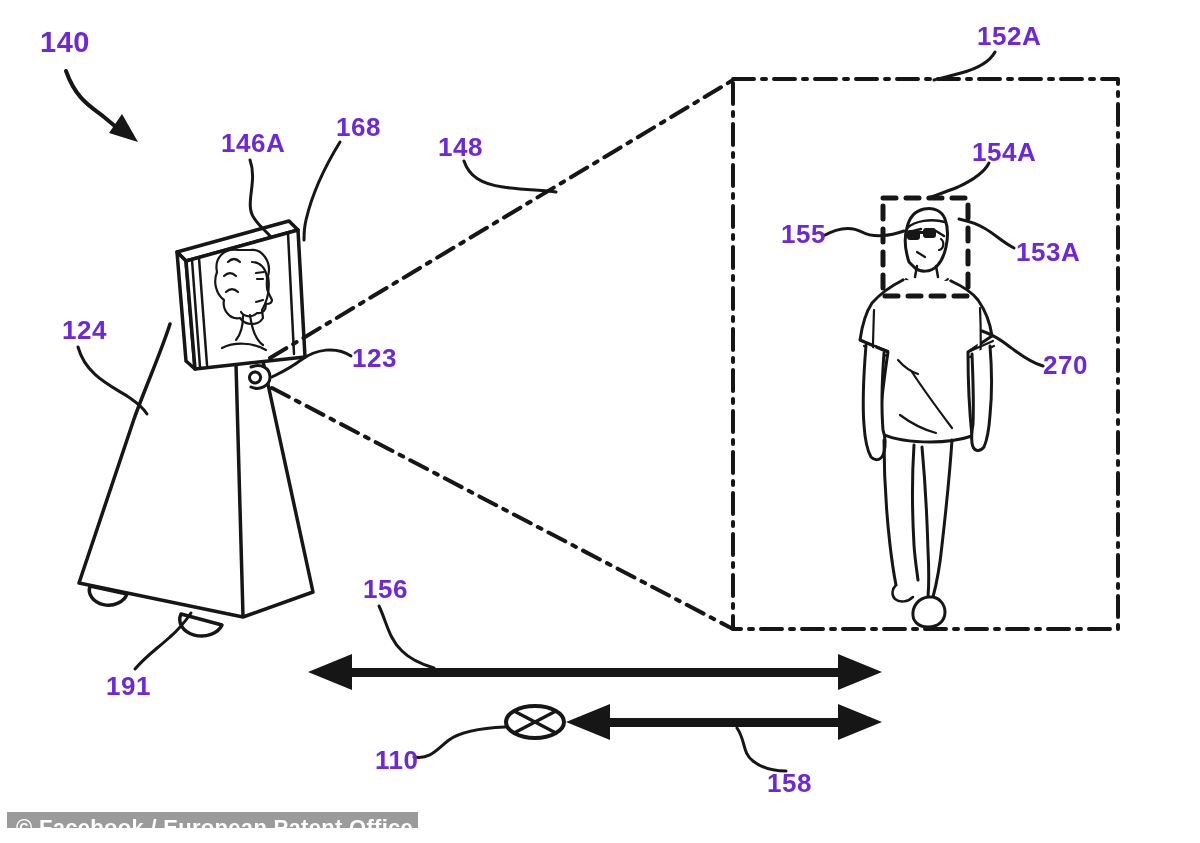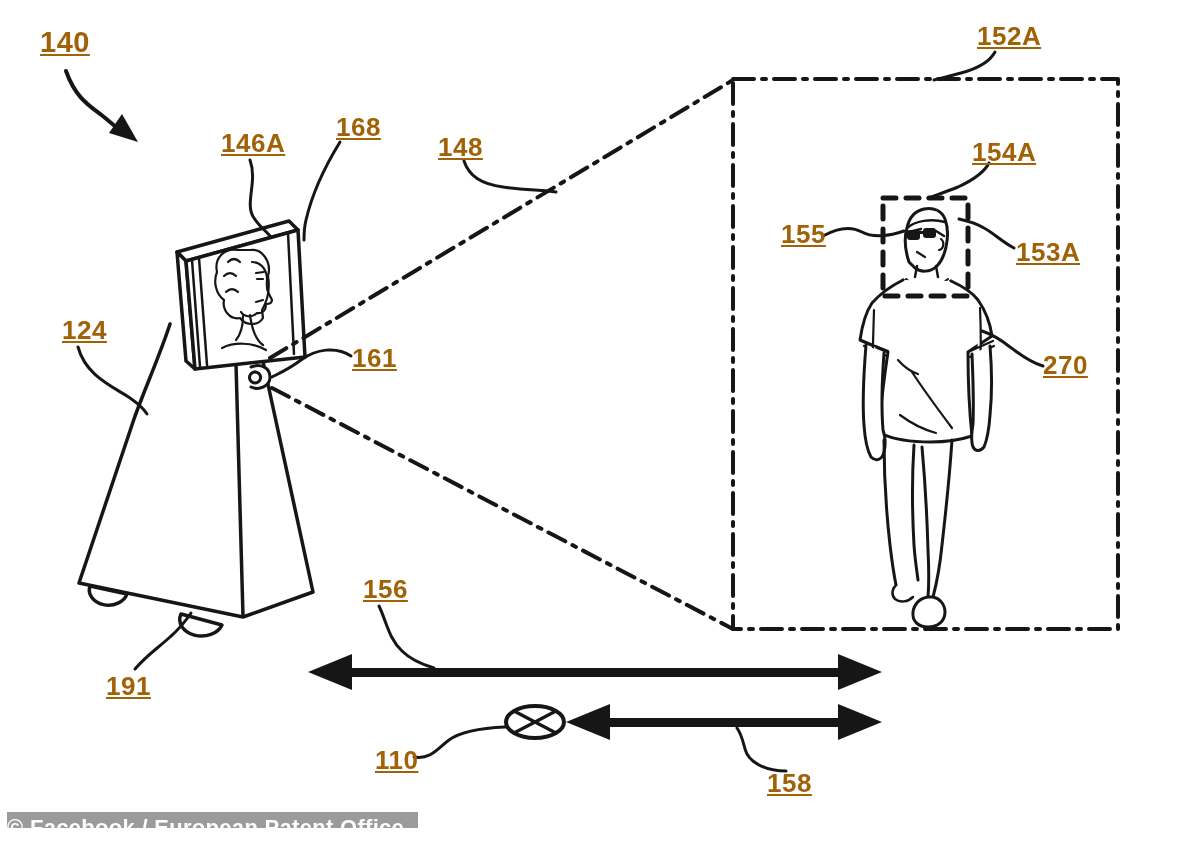--- a/index.html
+++ b/index.html
@@ -1,23 +1,23 @@
 <!DOCTYPE html>
 <html><head>
 <meta charset="utf-8">
 <style>
   html,body{margin:0;padding:0;background:#fff;}
   .canvas{position:relative;width:1200px;height:843px;background:#ffffff;overflow:hidden;
           font-family:"Liberation Sans",sans-serif;}
   .art{position:absolute;left:0;top:0;}
-  .ref{position:absolute;color:#a16207;font-weight:bold;font-size:26px;line-height:1;
-       letter-spacing:0.5px;white-space:nowrap;font-family:"Liberation Sans",sans-serif;text-decoration:underline;}
+  .ref{position:absolute;color:#6d28d9;font-weight:bold;font-size:26px;line-height:1;
+       letter-spacing:0.5px;white-space:nowrap;font-family:"Liberation Sans",sans-serif;}
   .watermark{position:absolute;left:7px;top:812px;width:411px;height:16px;
              background:#9b9b9b;color:#ffffff;font-weight:bold;font-size:22px;
-             line-height:31px;box-sizing:border-box;
+             line-height:31px;padding-left:9px;box-sizing:border-box;
              letter-spacing:0.3px;white-space:nowrap;}
 </style>
 </head>
 <body>
 
 <div class="canvas">
 
 <svg class="art" width="1200" height="843" viewBox="0 0 1200 843" stroke="#161616" fill="none" stroke-linecap="round" stroke-linejoin="round">
 
   <g>
@@ -152,21 +152,21 @@
     <path d="M 379,606 C 387,623 389,639 402,651 C 412,661 424,665 434,668"></path>
     <path d="M 737,728 C 746,741 742,753 753,761 C 763,769 775,771 786,771"></path>
     <path d="M 414,757 C 431,760 438,748 449,740 C 460,732 480,728 505,727"></path>
   </g>
 </svg>
 
 <div class="ref" style="left:40px;top:28px;font-size:29px">140</div>
 <div class="ref" style="left:221px;top:130px">146A</div>
 <div class="ref" style="left:336px;top:114px">168</div>
 <div class="ref" style="left:62px;top:317px">124</div>
-<div class="ref" style="left:352px;top:345px">161</div>
+<div class="ref" style="left:352px;top:345px">123</div>
 <div class="ref" style="left:106px;top:673px">191</div>
 <div class="ref" style="left:438px;top:134px">148</div>
 <div class="ref" style="left:977px;top:23px">152A</div>
 <div class="ref" style="left:972px;top:139px">154A</div>
 <div class="ref" style="left:781px;top:221px">155</div>
 <div class="ref" style="left:1016px;top:239px">153A</div>
 <div class="ref" style="left:1043px;top:352px">270</div>
 <div class="ref" style="left:363px;top:576px">156</div>
 <div class="ref" style="left:767px;top:770px">158</div>
 <div class="ref" style="left:375px;top:747px">110</div>

